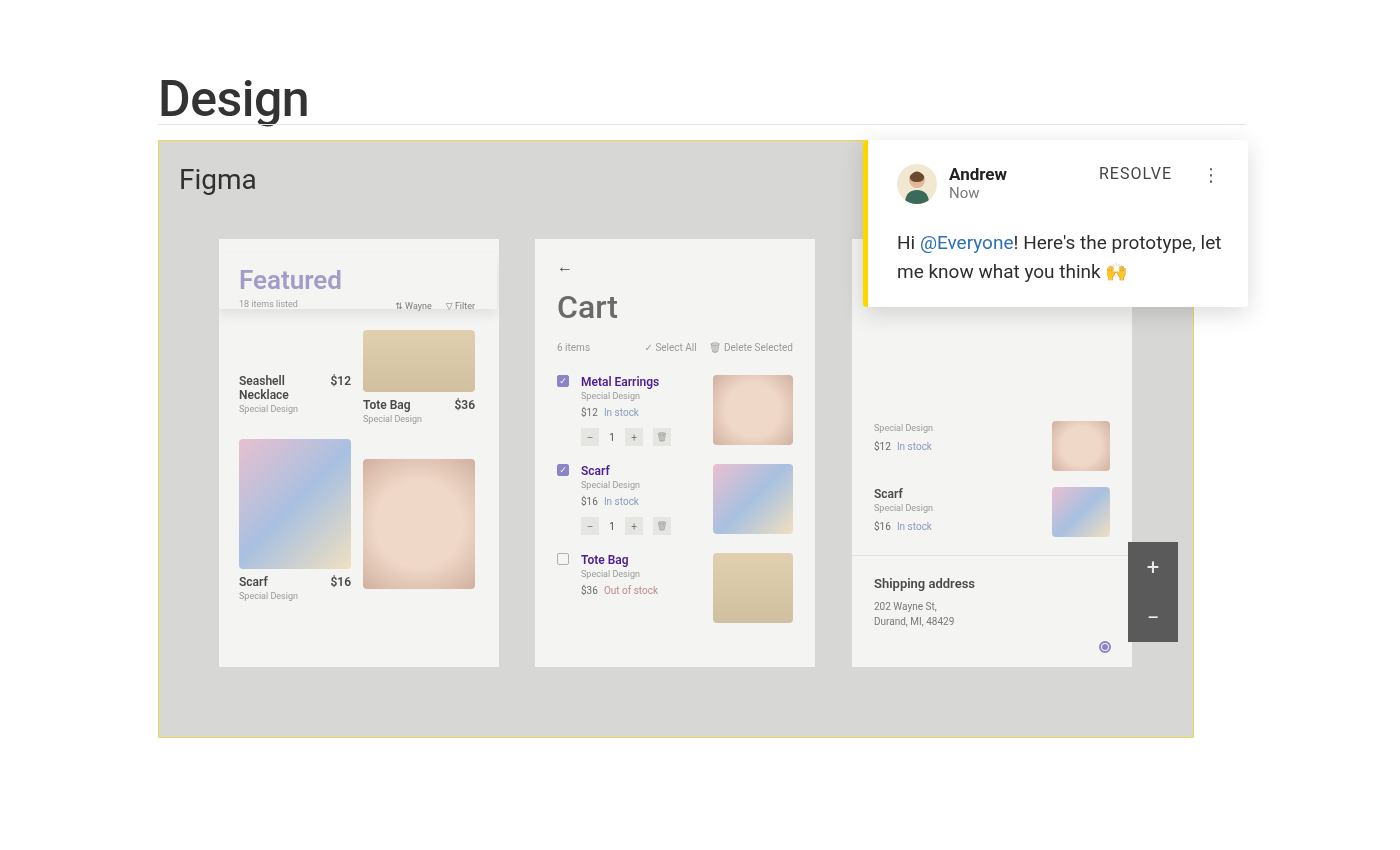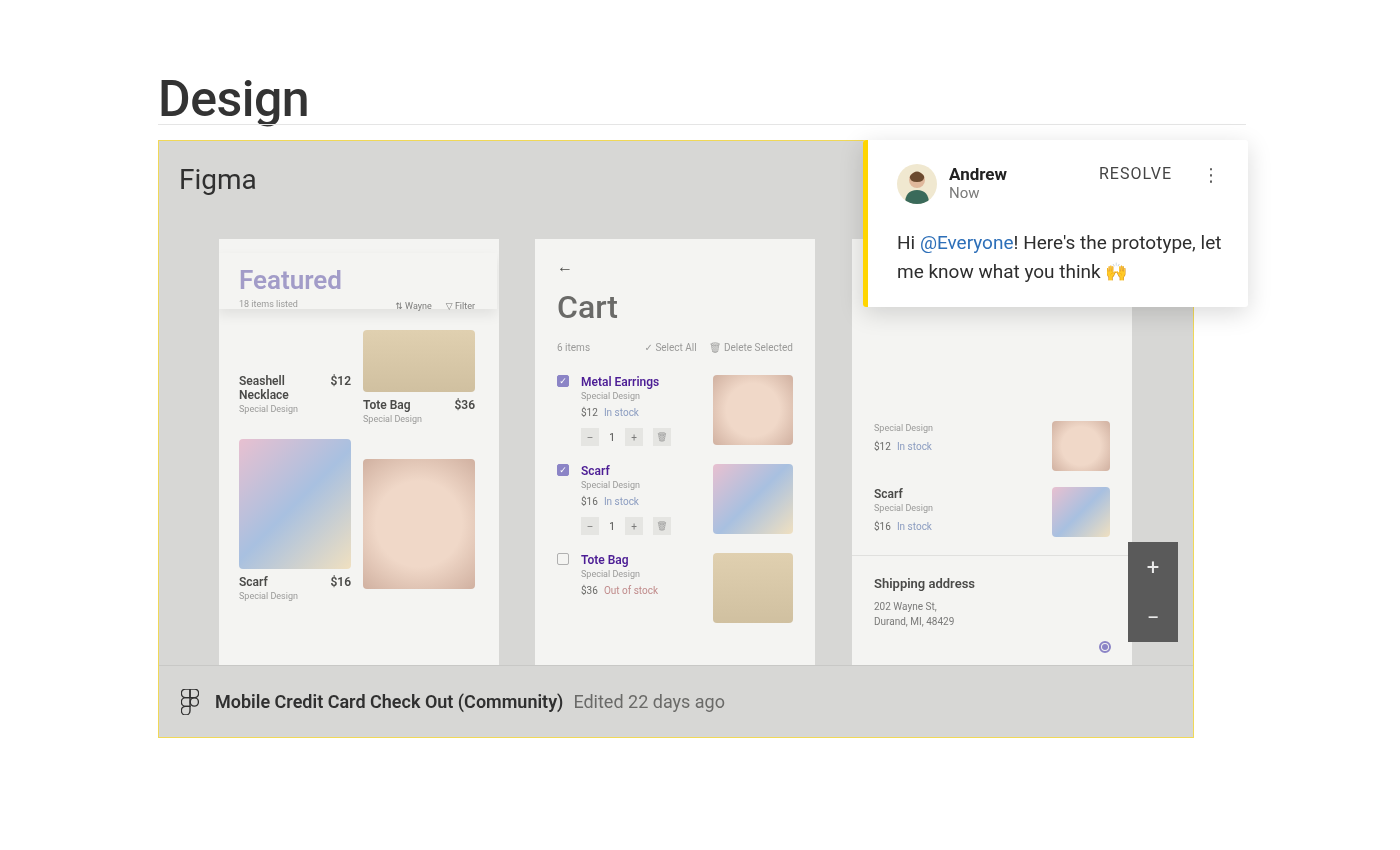--- a/index.html
+++ b/index.html
@@ -410,33 +410,20 @@
     </div>
     <div class="s3-hr"></div>
     <div class="ship-title">Shipping address</div>
     <div class="ship-addr">
       <div>202 Wayne St,</div>
       <div>Durand, MI, 48429</div>
     </div>
     <span class="radio-dot"></span>
   </div>
 
-  <div class="footer-bar">
-    <svg class="figma-logo" viewBox="0 0 38 57">
-      <circle cx="28.5" cy="28.5" r="9" fill="none" stroke="#303030" stroke-width="3"></circle>
-      <path d="M19 0 H28.5 a9.5 9.5 0 0 1 0 19 H19 Z" fill="none" stroke="#303030" stroke-width="3"></path>
-      <path d="M19 0 H9.5 a9.5 9.5 0 0 0 0 19 H19 Z" fill="none" stroke="#303030" stroke-width="3"></path>
-      <path d="M19 19 H9.5 a9.5 9.5 0 0 0 0 19 H19 Z" fill="none" stroke="#303030" stroke-width="3"></path>
-      <path d="M19 38 H9.5 a9.5 9.5 0 1 0 9.5 9.5 Z" fill="none" stroke="#303030" stroke-width="3"></path>
-    </svg>
-    <div>
-      <span class="file-name">Mobile Credit Card Check Out (Community)</span>
-      <span class="file-meta">Edited 22 days ago</span>
-    </div>
-  </div>
 </div>
 
 <div class="comment-popover">
   <div class="yellow-stripe"></div>
   <div class="comment-header">
     <div class="avatar">
       <svg viewBox="0 0 32 36">
           <circle cx="16" cy="12" r="8" fill="#e0b89c"></circle>
           <path d="M4 36 Q4 22 16 22 Q28 22 28 36 Z" fill="#3a6a5a"></path>
           <path d="M9 8 Q16 -1 23 8 Q24 14 16 14 Q8 14 9 8 Z" fill="#6b4a2f"></path>

